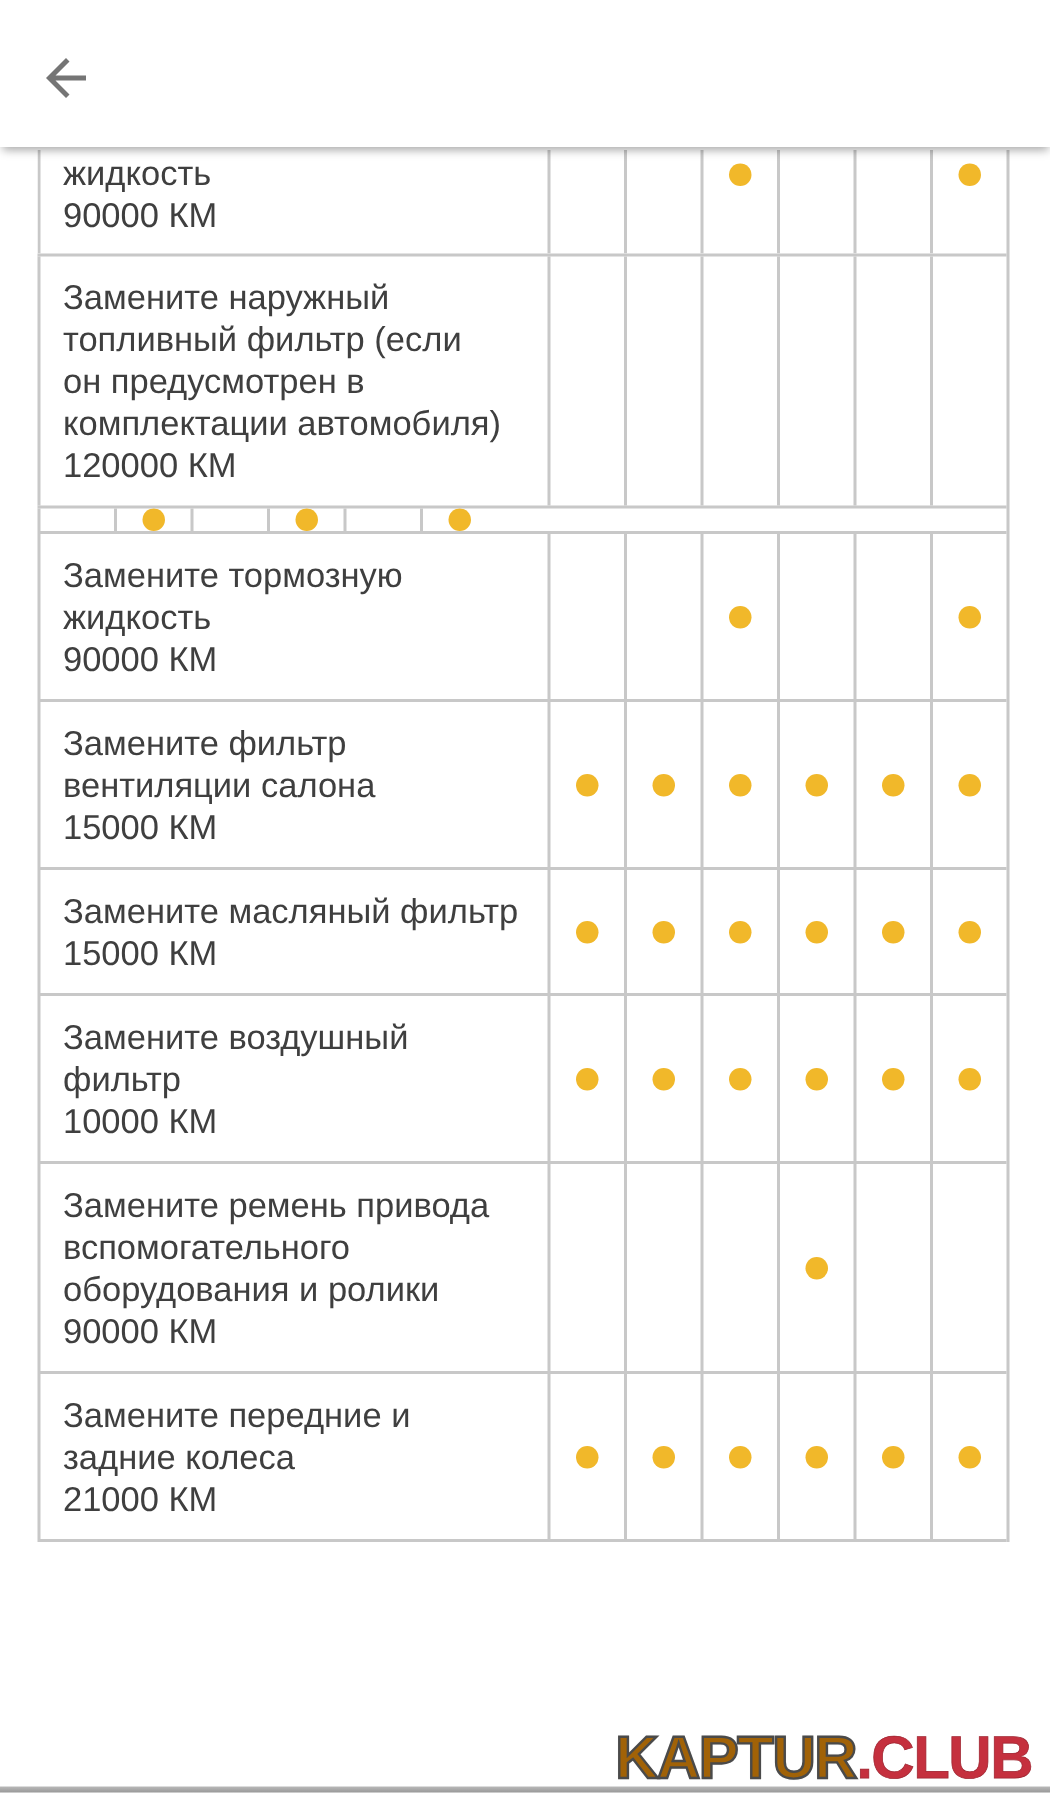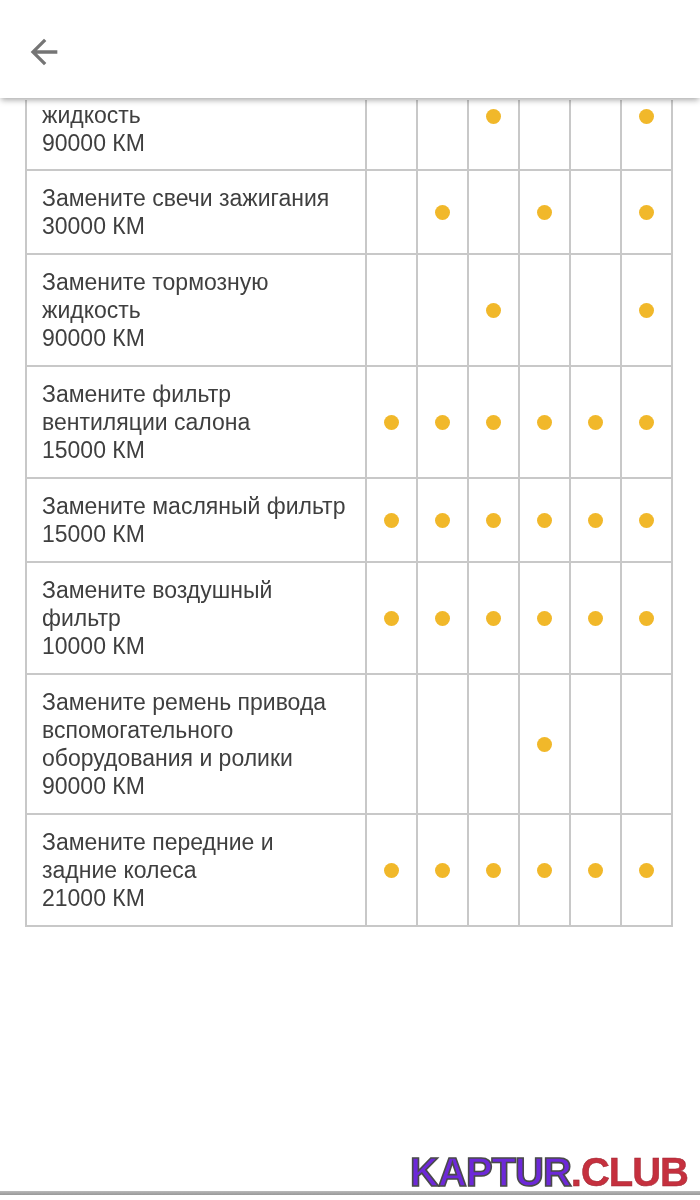--- a/index.html
+++ b/index.html
@@ -63,21 +63,21 @@
   .mrow.clipped .task-cell{padding-top:1px;}
   .mrow.clipped .dot-cell{align-items:flex-start;}
   .mrow.clipped .dot{margin-top:9px;}
   
   .watermark{
     position:absolute; right:12px; top:1150px; z-index:6;
     font-size:40px; font-weight:700; letter-spacing:-1px;
     white-space:nowrap;
   }
   .wm-white{
-    color:#6d28d9;
+    color:#a16207;
     -webkit-text-stroke:1.6px #4a4a4a;
     text-shadow:0 0 1px #666;
   }
   .wm-red{color:var(--wm-red); -webkit-text-stroke:0.5px #9e2430;}
   
   .bottom-strip{
     position:absolute; left:0; top:1191px; width:700px; height:4px;
     background:linear-gradient(#b9b9b9,#989898); z-index:7;
   }
 </style>
@@ -94,22 +94,33 @@
         <div class="dot-cell">
           <span class="dot"></span>
         </div>
         <div class="dot-cell"></div>
         <div class="dot-cell"></div>
         <div class="dot-cell">
           <span class="dot"></span>
         </div>
       </div>
       <div class="mrow">
-        <div class="task-cell">Замените свечи зажигания
-30000 КМ</div>
+        <div class="task-cell">Замените наружный
+топливный фильтр (если
+он предусмотрен в
+комплектации автомобиля)
+120000 КМ</div>
+        <div class="dot-cell"></div>
+        <div class="dot-cell"></div>
+        <div class="dot-cell"></div>
+        <div class="dot-cell"></div>
+        <div class="dot-cell"></div>
+        <div class="dot-cell"></div>
+      </div>
+      <div class="mrow">
         <div class="dot-cell"></div>
         <div class="dot-cell">
           <span class="dot"></span>
         </div>
         <div class="dot-cell"></div>
         <div class="dot-cell">
           <span class="dot"></span>
         </div>
         <div class="dot-cell"></div>
         <div class="dot-cell">

